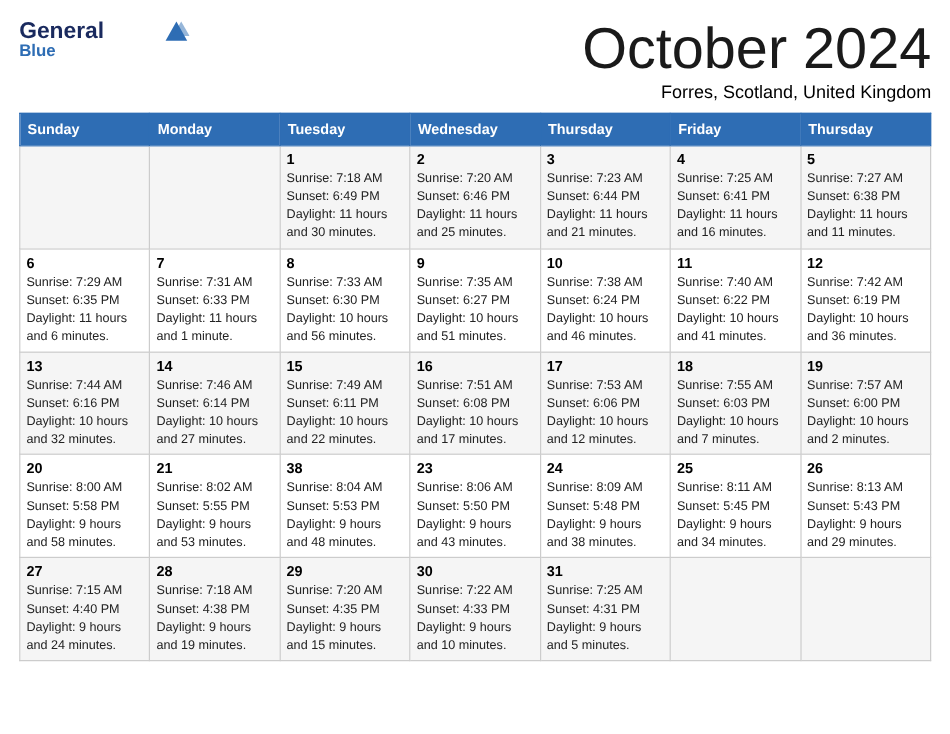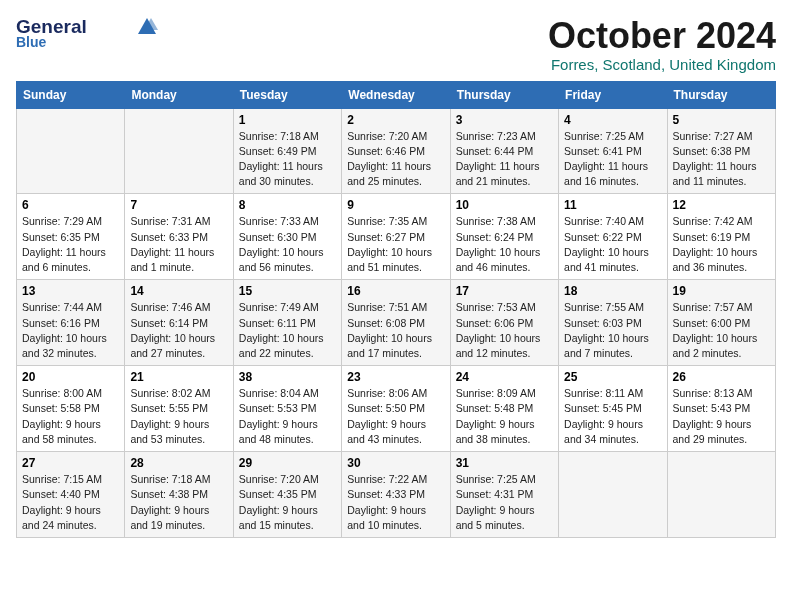--- a/index.html
+++ b/index.html
@@ -18,28 +18,28 @@
     }
     .logo {
       display: flex;
       flex-direction: column;
       align-items: flex-start;
     }
     .title-block {
       text-align: right;
     }
     .month-title {
-      font-size: 36px;
-      font-weight: bold;
+      font-size: 48px;
+      font-weight: normal;
       color: #1a1a1a;
       line-height: 1.1;
     }
     .location {
       font-size: 15px;
-      color: #0f766e;
+      color: #000000;
     }
     table {
       width: 100%;
       border-collapse: collapse;
       font-size: 11px;
       padding-left: 48px;
     }
     thead tr th {
       background-color: #2e6db4;
       color: #fff;

